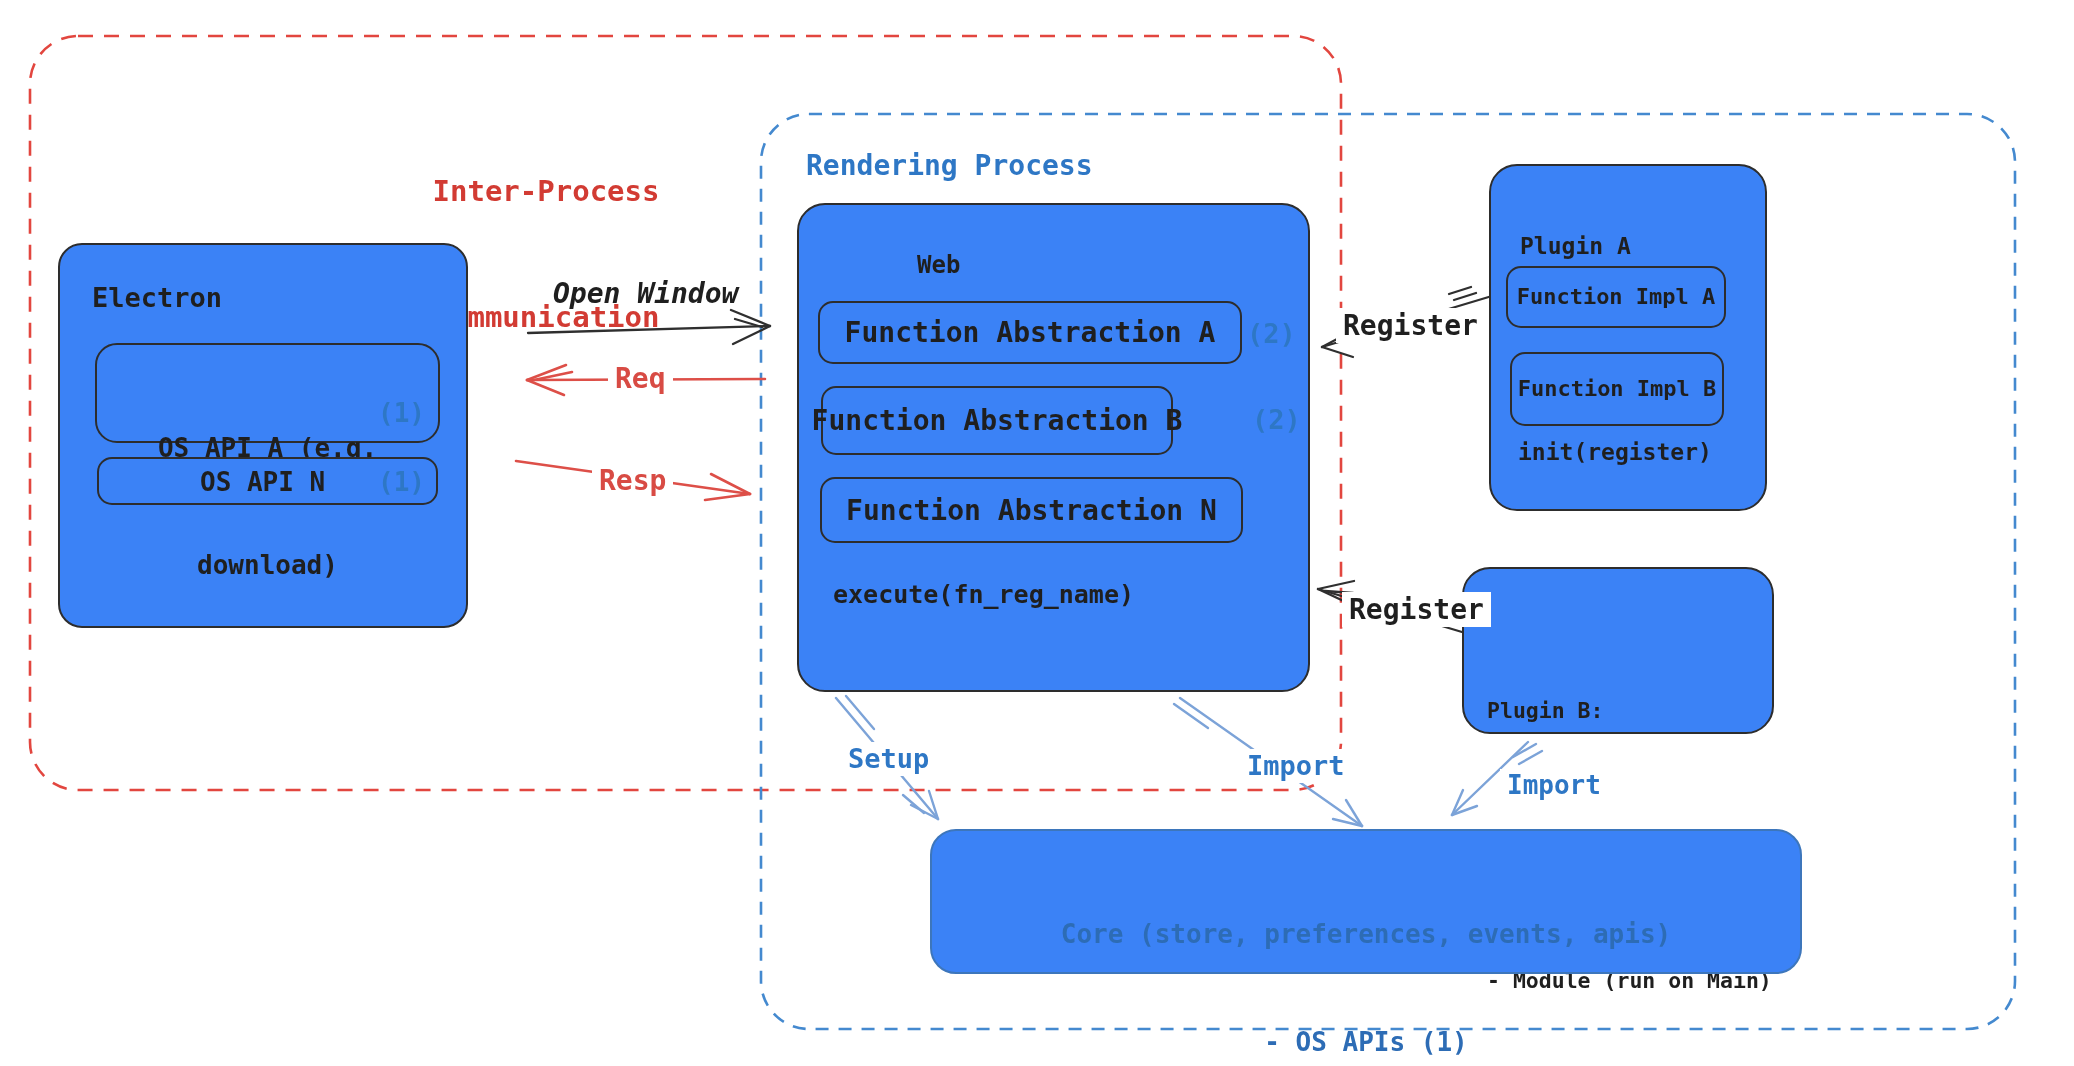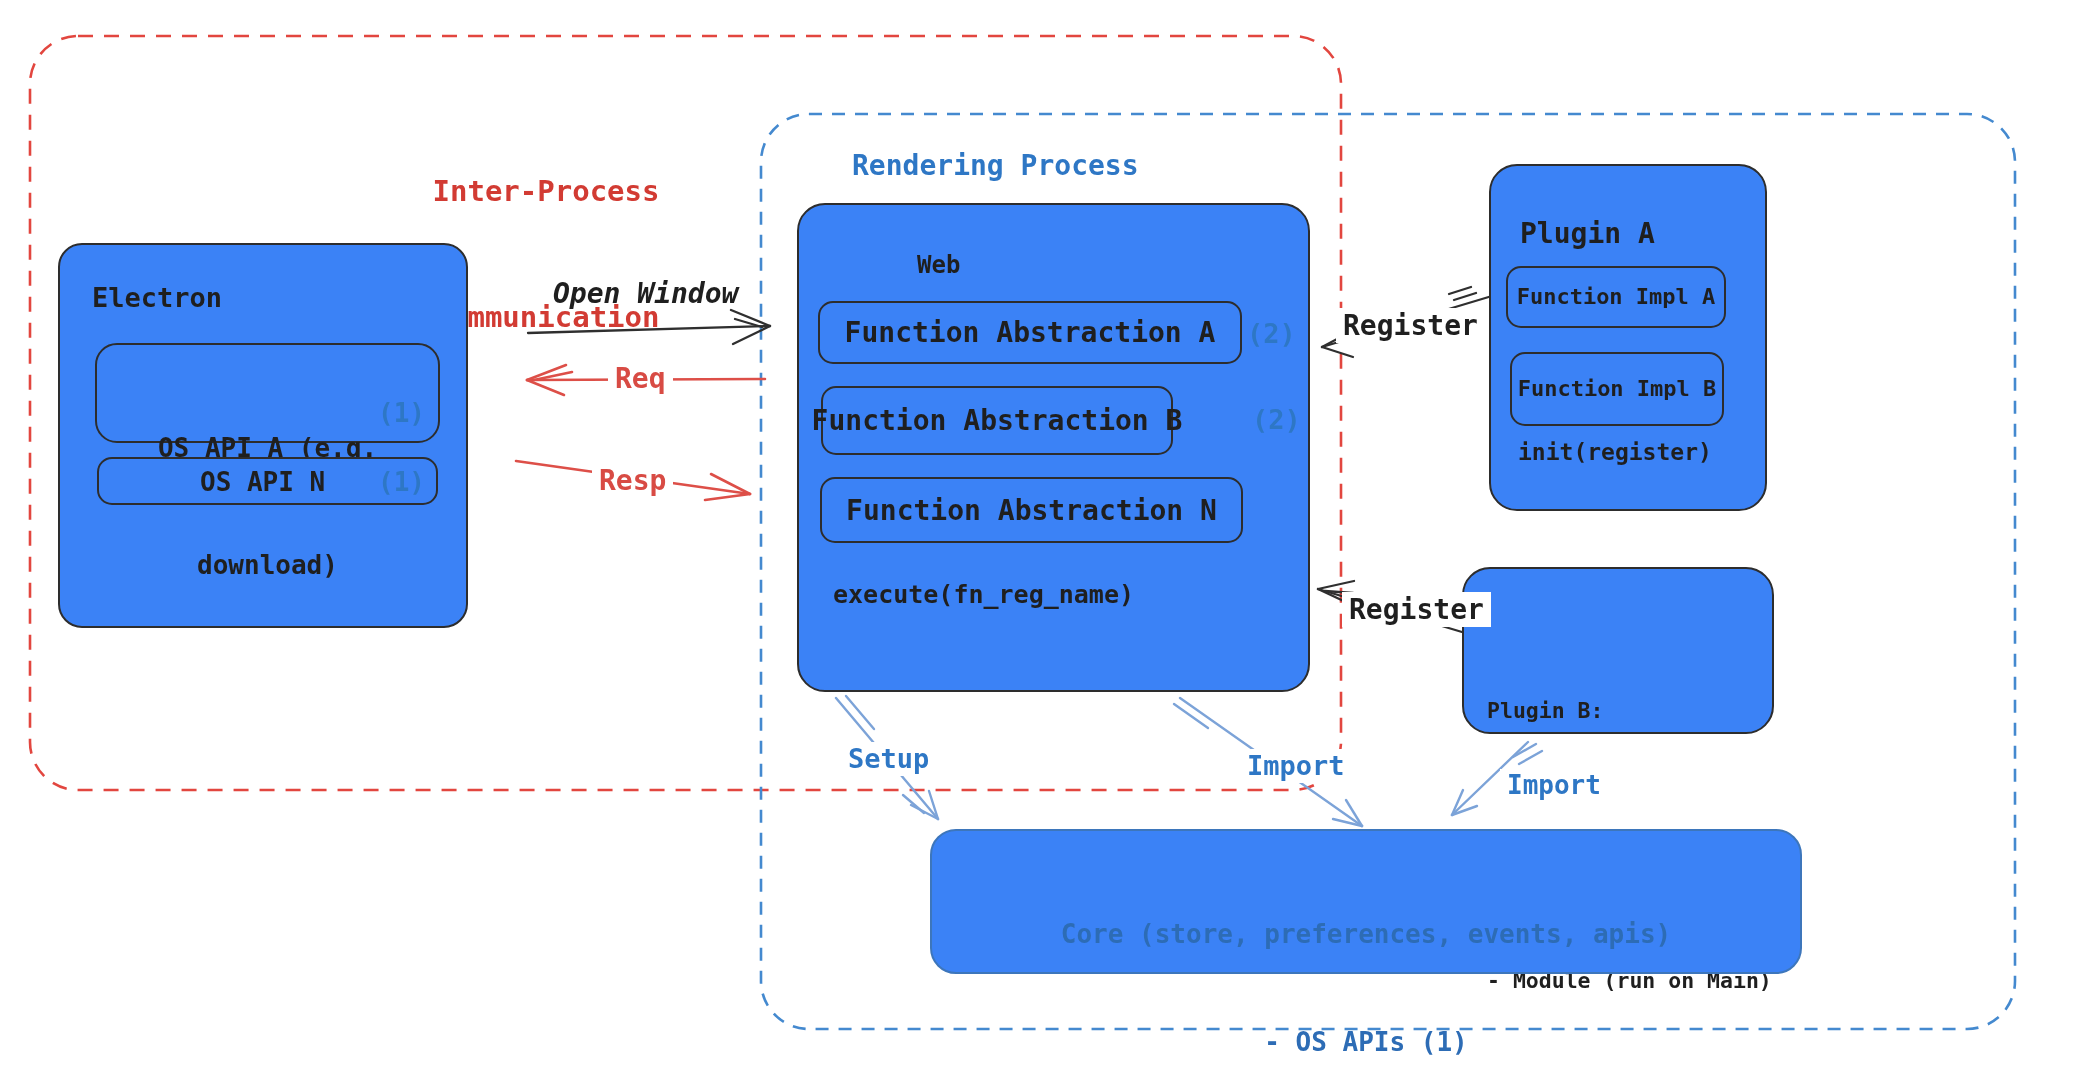--- a/index.html
+++ b/index.html
@@ -98,21 +98,21 @@
     </g>
   </svg>
 
   <div class="lbl red-txt centered" style="left:424px; top:86px; width:244px; font-size:29px; line-height:42px;">
     <div>
       <div>Inter-Process</div>
       <div>Communication</div>
     </div>
   </div>
 
-  <div class="lbl blue-txt" style="left:806px; top:148px; font-size:28px;margin-left:46px;">Rendering Process</div>
+  <div class="lbl blue-txt" style="left:806px; top:148px; font-size:28px;">Rendering Process</div>
 
   <div class="box" style="left:58px; top:243px; width:410px; height:385px;"></div>
   <div class="lbl" style="left:92px; top:281px; font-size:27px;">Electron</div>
 
   <div class="box inner" style="left:95px; top:343px; width:345px; height:100px; border-radius:22px;"></div>
   <div class="lbl centered" style="left:95px; top:351px; width:345px; font-size:26px; line-height:39px;">
     <div>
       <div>OS API A (e.g.</div>
       <div>download)</div>
     </div>
@@ -136,21 +136,21 @@
   </div>
   <div class="lbl blue-txt" style="left:1252px; top:403px; font-size:27px;">(2)</div>
 
   <div class="box inner centered lbl" style="left:820px; top:477px; width:423px; height:66px; font-size:28px;">
     <span>Function Abstraction N</span>
   </div>
 
   <div class="lbl" style="left:833px; top:579px; font-size:25px;">execute(fn_reg_name)</div>
 
   <div class="box" style="left:1489px; top:164px; width:278px; height:347px; border-radius:28px;"></div>
-  <div class="lbl" style="left:1520px; top:216px; font-size:28px;">Plugin A</div>
+  <div class="lbl" style="left:1520px; top:232px; font-size:23px;">Plugin A</div>
 
   <div class="box inner centered lbl" style="left:1506px; top:266px; width:220px; height:62px; font-size:22px;">
     <span>Function Impl A</span>
   </div>
 
   <div class="box inner centered lbl" style="left:1510px; top:352px; width:214px; height:74px; font-size:22px;">
     <span>Function Impl B</span>
   </div>
 
   <div class="lbl" style="left:1518px; top:438px; font-size:23px;">init(register)</div>

